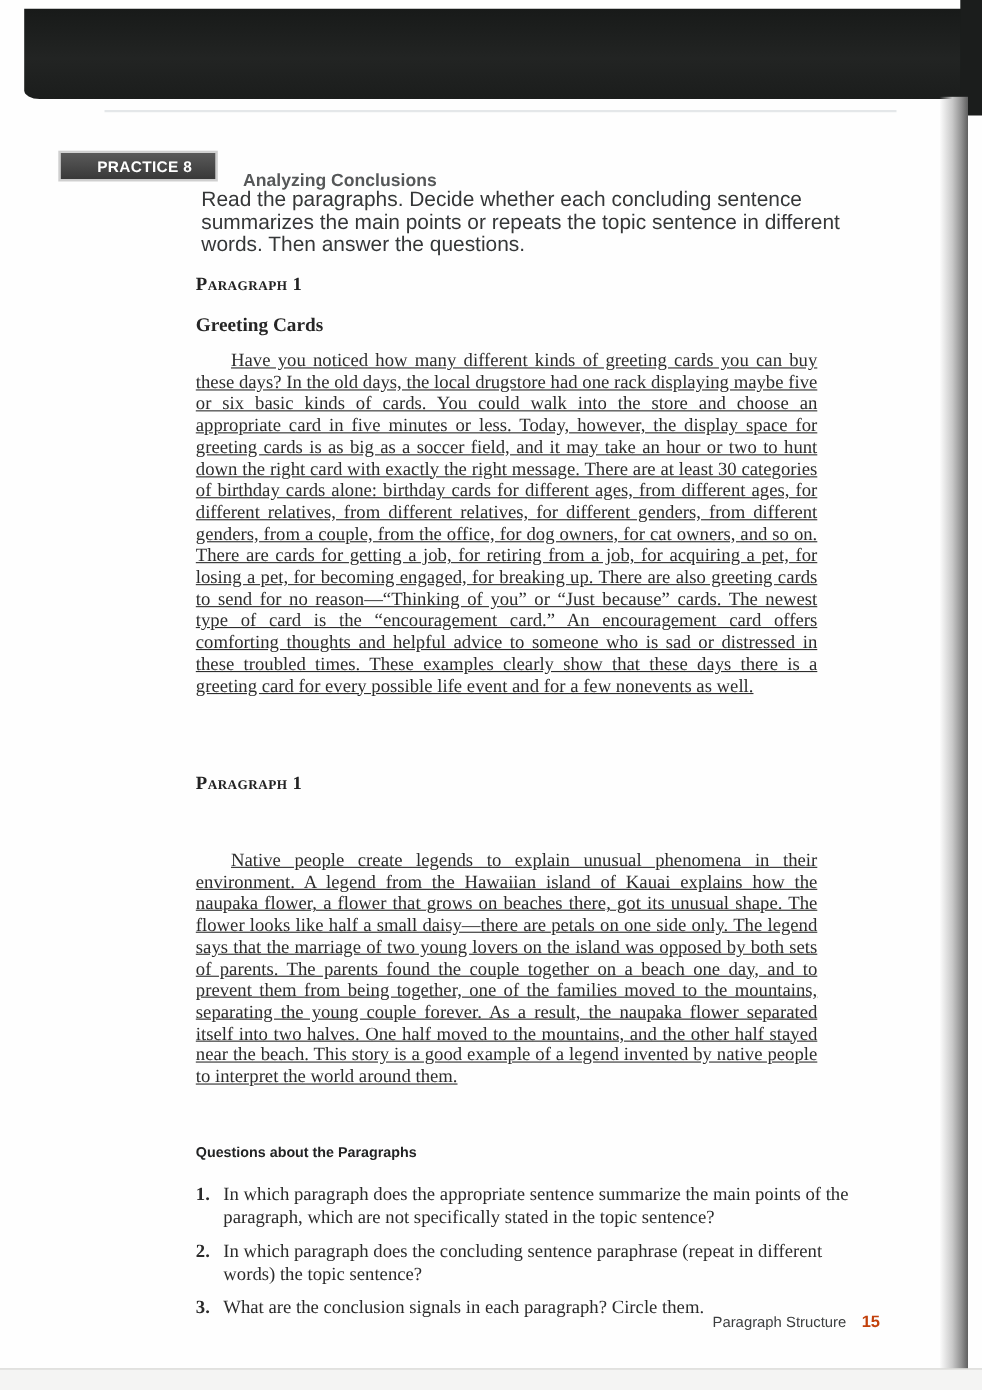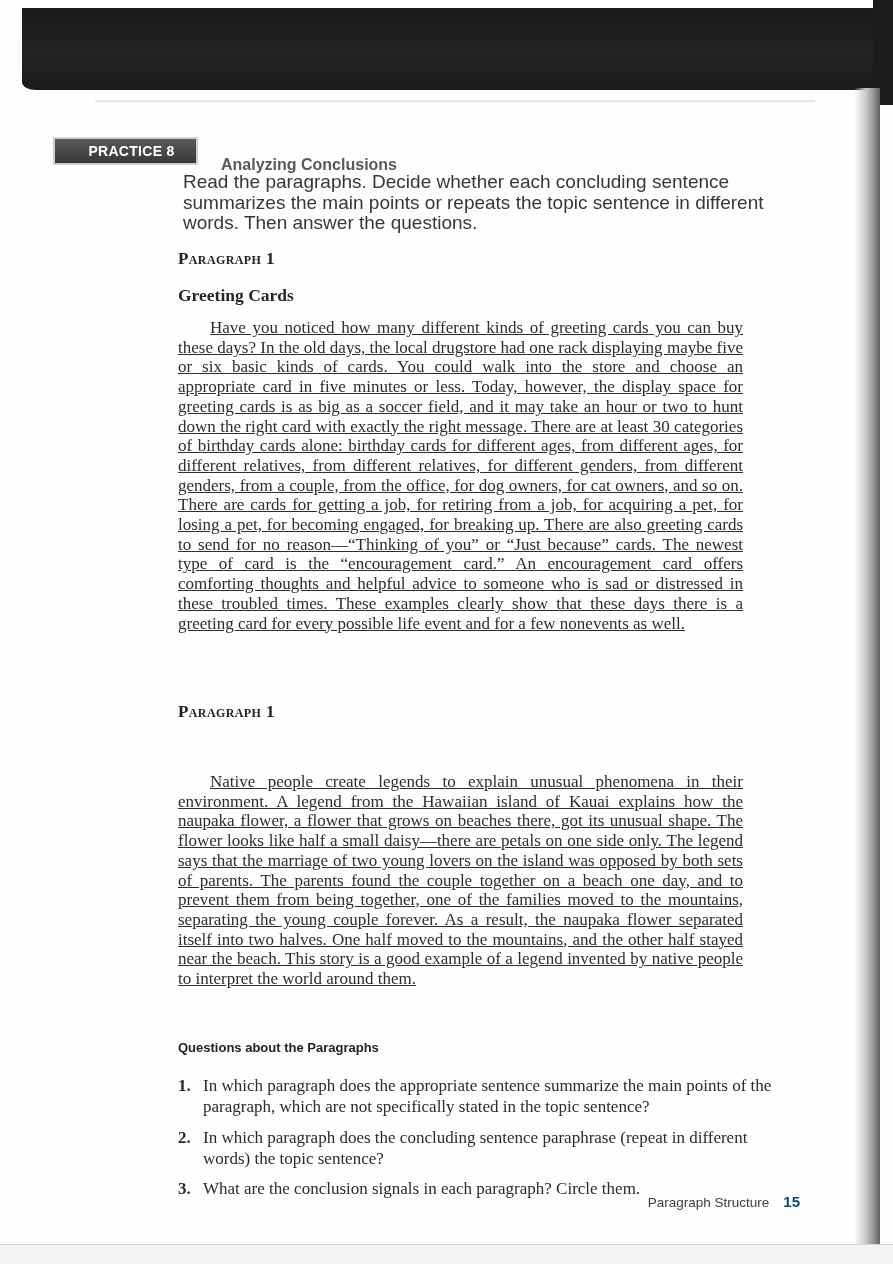--- a/index.html
+++ b/index.html
@@ -101,21 +101,21 @@
   .question.q2{top:1127px;}
   .question.q3{top:1178px;}
 
   
   .footer{
     position:absolute;right:93px;top:1193px;
     font-family:"Liberation Sans", sans-serif;
     font-size:13.5px;color:#3c3e3f;
     display:flex;align-items:baseline;gap:14px;
   }
-  .footer .pagenum{font-weight:bold;font-size:15px;color:#0c4a6e;}
+  .footer .pagenum{font-weight:bold;font-size:15px;color:#c2410c;}
 </style>
 </head>
 <body>
 
 <div class="scan-root">
 
   <div class="top-band"></div>
   <div class="top-band-corner"></div>
   <div class="faint-rule-top"></div>
   <div class="right-edge"></div>

